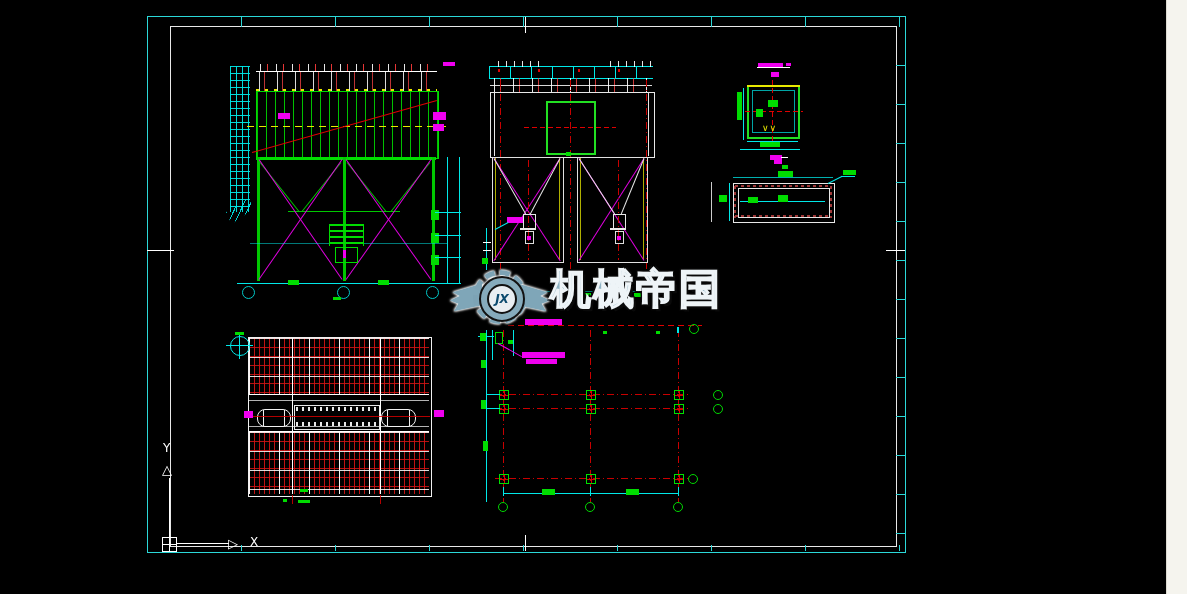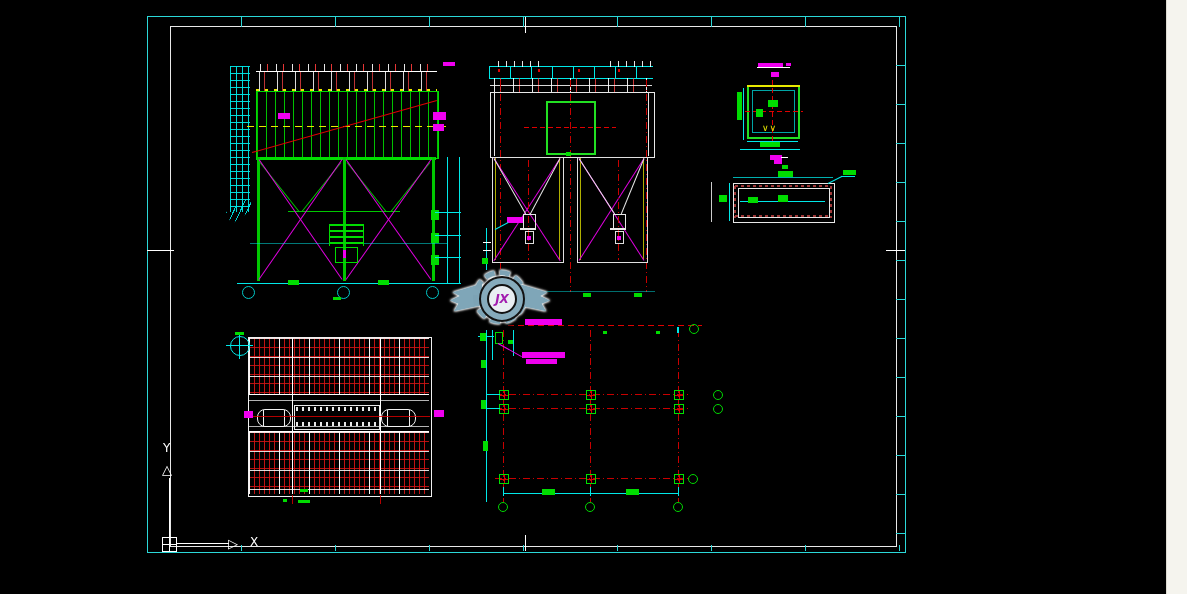--- a/index.html
+++ b/index.html
@@ -272,23 +272,24 @@
     <div class="a cy" style="left:677px;top:327px;width:2px;height:6px;"></div>
   </div>
 
   <div class="a" style="left:448px;top:254px;width:290px;height:82px;z-index:30;">
     <div class="a" style="left:0;top:0;width:108px;height:82px;filter:drop-shadow(0 0 1px #fff) drop-shadow(0 0 1px #fff) drop-shadow(2px 2px 0 rgba(0,0,0,.9));">
       <div class="a" style="left:2px;top:26px;width:32px;height:34px;background:#7fa6b8;clip-path:polygon(100% 10%,8% 36%,30% 47%,0 60%,26% 70%,12% 92%,100% 74%);"></div>
       <div class="a" style="left:70px;top:26px;width:32px;height:34px;background:#7fa6b8;transform:scaleX(-1);clip-path:polygon(100% 10%,8% 36%,30% 47%,0 60%,26% 70%,12% 92%,100% 74%);"></div>
       <div class="a" style="left:25px;top:16px;width:54px;height:54px;border:5px dashed #7da3b5;border-radius:50%;box-sizing:border-box;"></div>
       <div class="a" style="left:31px;top:22px;width:42px;height:42px;background:#86abbc;border:2px solid #121212;border-radius:50%;"></div>
       <div class="a" style="left:39px;top:30px;width:26px;height:26px;background:#e9eef2;border:2px solid #121212;border-radius:50%;text-align:center;">
-        <span style="font-size:12px;font-weight:bold;font-style:italic;color:#a21caf;line-height:26px;">JX</span>
+        <span style="font-size:12px;font-weight:bold;font-style:italic;color:#0c4a6e;line-height:26px;">JX</span>
       </div>
     </div>
+    <div class="a wm-txt" style="left:102px;top:8px;font-size:41px;letter-spacing:2px;white-space:nowrap;">机械帝国</div>
   </div>
 </div>
 
 <div class="a" style="left:1166px;top:0;width:21px;height:594px;background:#f5f4ee;border-left:1px solid #dddbd2;box-sizing:border-box;">
   
   
   
 </div>
 
 </body></html>

